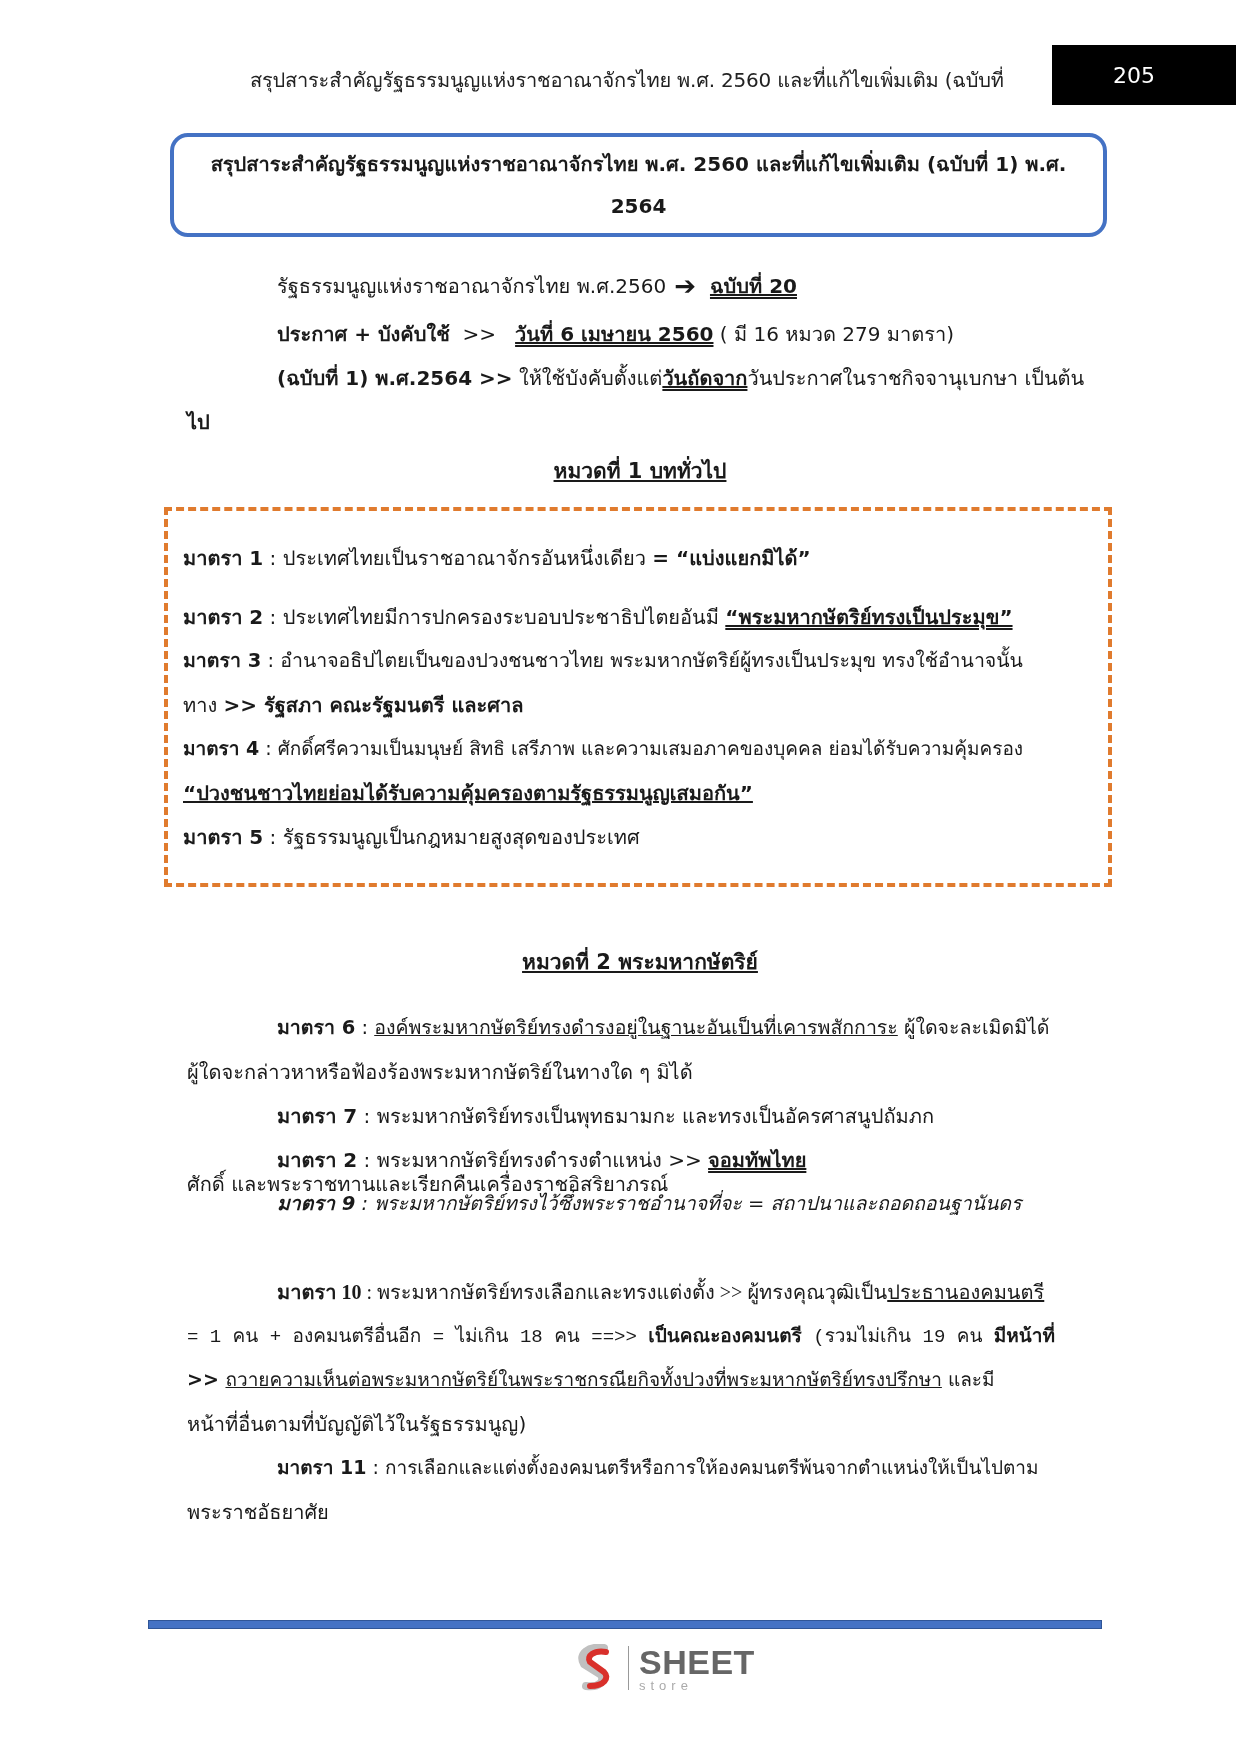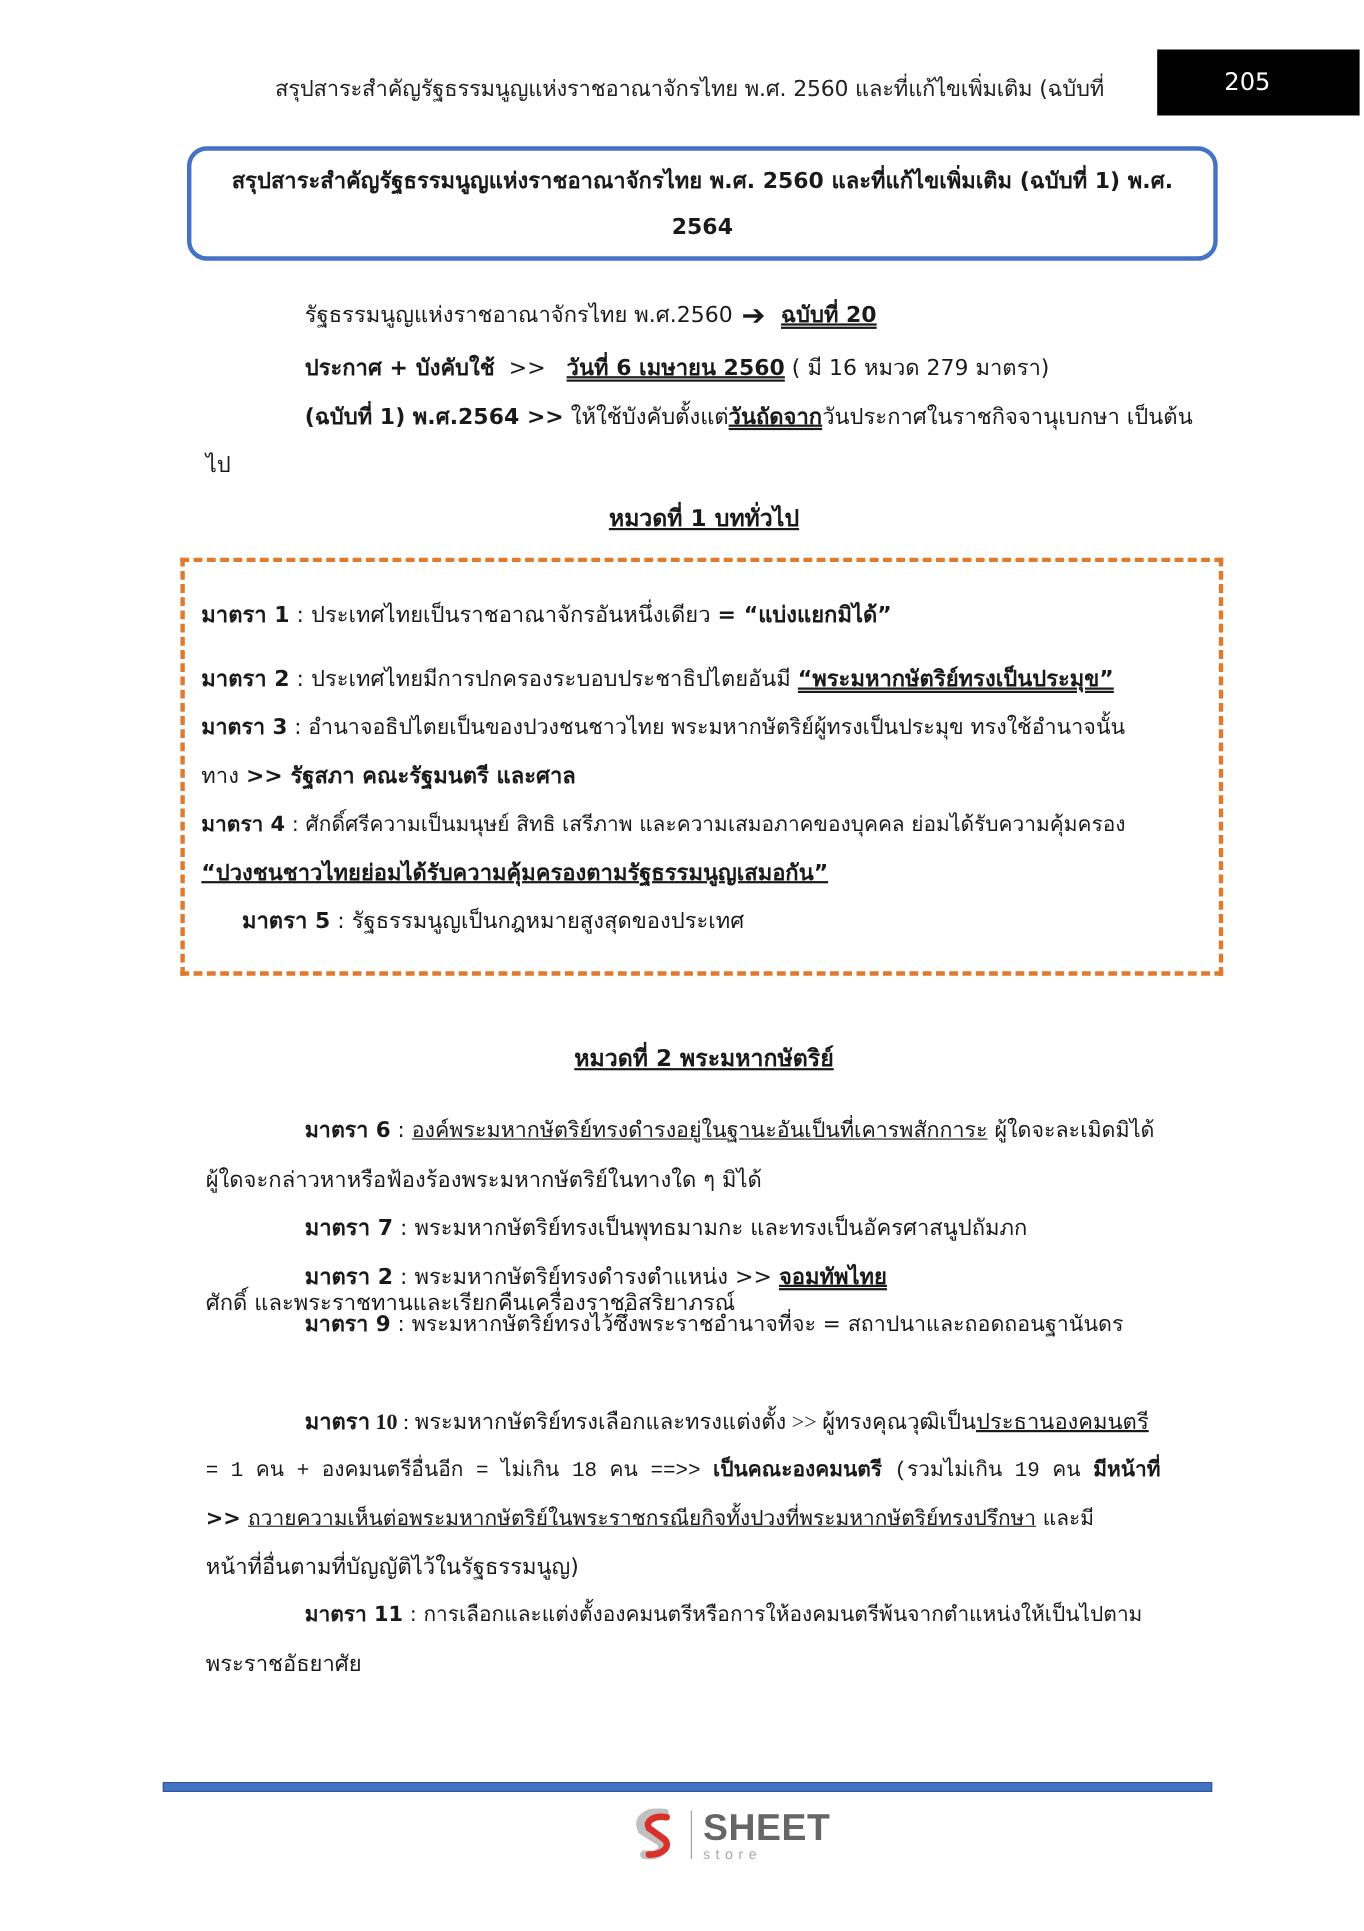--- a/index.html
+++ b/index.html
@@ -78,21 +78,21 @@
 
 <div class="abs line" style="left:277px; top:270px;">
   <span>รัฐธรรมนูญแห่งราชอาณาจักรไทย  พ.ศ.2560</span><span class="arrow-icon">➔</span><span class="b uu">ฉบับที่ 20</span>
 </div>
 <div class="abs line" style="left:277px; top:318px;">
   <span class="b">ประกาศ + บังคับใช้</span>&nbsp;&nbsp;<span>&gt;&gt;</span>&nbsp;&nbsp;&nbsp;<span class="b uu">วันที่ 6 เมษายน 2560</span><span> ( มี 16 หมวด 279 มาตรา)</span>
 </div>
 <div class="abs line" style="left:277px; top:362px;text-align:center;">
   <span class="b">(ฉบับที่ 1) พ.ศ.2564 &gt;&gt;</span><span> ให้ใช้บังคับตั้งแต่</span><span class="b uu">วันถัดจาก</span><span>วันประกาศในราชกิจจานุเบกษา เป็นต้น</span>
 </div>
-<div class="abs line" style="left:187px; top:406px;">ไป</div>
+<div class="abs line" style="left:187px; top:406px;font-weight:bold;">ไป</div>
 
 <div class="abs heading" style="left:440px; top:454px; width:400px;text-align:center;">หมวดที่ 1 บททั่วไป</div>
 
 <div class="abs dashed-box"></div>
 
 <div class="abs line" style="left:183px; top:542px;">
   <span class="b">มาตรา 1</span><span> :  </span><span>ประเทศไทยเป็นราชอาณาจักรอันหนึ่งเดียว </span><span class="b">= “แบ่งแยกมิได้”</span>
 </div>
 <div class="abs line" style="left:183px; top:601px;">
   <span class="b">มาตรา 2</span><span> :  </span><span>ประเทศไทยมีการปกครองระบอบประชาธิปไตยอันมี </span><span class="b uu">“พระมหากษัตริย์ทรงเป็นประมุข”</span>
@@ -102,40 +102,40 @@
 </div>
 <div class="abs line" style="left:183px; top:689px;">
   <span>ทาง </span><span class="b">&gt;&gt; รัฐสภา คณะรัฐมนตรี และศาล</span>
 </div>
 <div class="abs line" style="left:183px; top:733px; font-size:19px;">
   <span class="b">มาตรา 4</span><span> :  </span><span>ศักดิ์ศรีความเป็นมนุษย์ สิทธิ เสรีภาพ และความเสมอภาคของบุคคล ย่อมได้รับความคุ้มครอง</span>
 </div>
 <div class="abs line" style="left:183px; top:777px;">
   <span class="b u">“ปวงชนชาวไทยย่อมได้รับความคุ้มครองตามรัฐธรรมนูญเสมอกัน”</span>
 </div>
-<div class="abs line" style="left:183px; top:821px;margin-left:37px;">
+<div class="abs line" style="left:183px; top:821px;">
   <span class="b">มาตรา 5</span><span> :  </span><span>รัฐธรรมนูญเป็นกฎหมายสูงสุดของประเทศ</span>
 </div>
 
 <div class="abs heading" style="left:440px; top:945px; width:400px;">หมวดที่ 2 พระมหากษัตริย์</div>
 
 <div class="abs line" style="left:277px; top:1012px; font-size:19.5px;">
   <span class="b">มาตรา 6</span><span> : </span><span class="u">องค์พระมหากษัตริย์ทรงดำรงอยู่ในฐานะอันเป็นที่เคารพสักการะ</span><span>  ผู้ใดจะละเมิดมิได้</span>
 </div>
 <div class="abs line" style="left:187px; top:1056px;">ผู้ใดจะกล่าวหาหรือฟ้องร้องพระมหากษัตริย์ในทางใด ๆ มิได้</div>
 
 <div class="abs line" style="left:277px; top:1100px;">
   <span class="b">มาตรา 7</span><span> : </span><span>พระมหากษัตริย์ทรงเป็นพุทธมามกะ  และทรงเป็นอัครศาสนูปถัมภก</span>
 </div>
 
 <div class="abs line" style="left:277px; top:1144px;">
   <span class="b">มาตรา 2</span><span> : </span><span>พระมหากษัตริย์ทรงดำรงตำแหน่ง &gt;&gt; </span><span class="b uu">จอมทัพไทย</span>
 </div>
 
-<div class="abs line" style="left:277px; top:1188px; font-size:19.5px;">
+<div class="abs line" style="left:277px; top:1188px; font-size:19.5px;font-style:italic;">
   <span class="b">มาตรา 9</span><span> : </span><span>พระมหากษัตริย์ทรงไว้ซึ่งพระราชอำนาจที่จะ  = สถาปนาและถอดถอนฐานันดร</span>
 </div>
 <div class="abs line" style="left:187px; top:1168px;text-align:right;">ศักดิ์ และพระราชทานและเรียกคืนเครื่องราชอิสริยาภรณ์</div>
 
 <div class="abs line" style="left:277px; top:1276px; font-size:20px;font-family:Liberation Serif, serif;">
   <span class="b">มาตรา 10</span><span> : </span><span>พระมหากษัตริย์ทรงเลือกและทรงแต่งตั้ง  &gt;&gt; ผู้ทรงคุณวุฒิเป็น</span><span class="u">ประธานองคมนตรี</span>
 </div>
 <div class="abs line" style="left:187px; top:1320px; font-size:19px;font-family:Liberation Mono, monospace;">
   <span>= 1 คน + องคมนตรีอื่นอีก  =  ไม่เกิน 18 คน ==&gt;&gt; </span><span class="b">เป็นคณะองคมนตรี</span><span>   (รวมไม่เกิน 19 คน  </span><span class="b">มีหน้าที่</span>
 </div>

